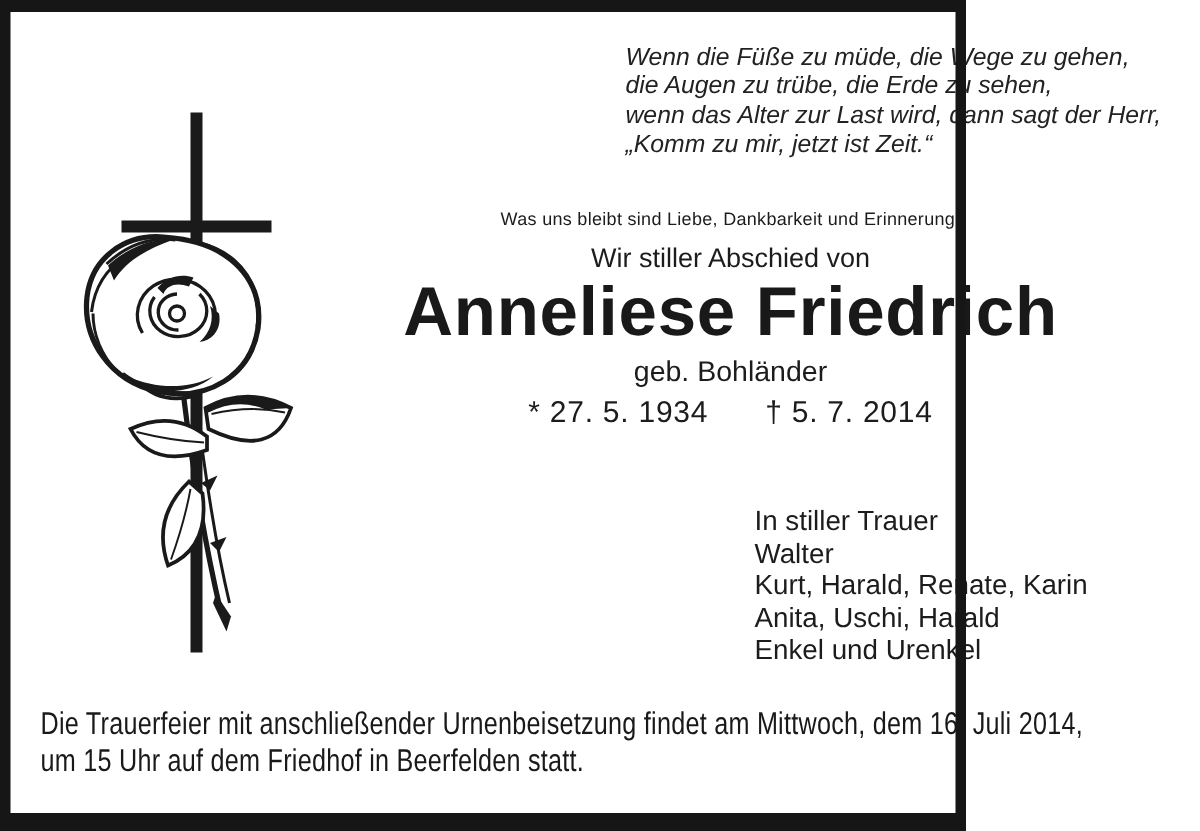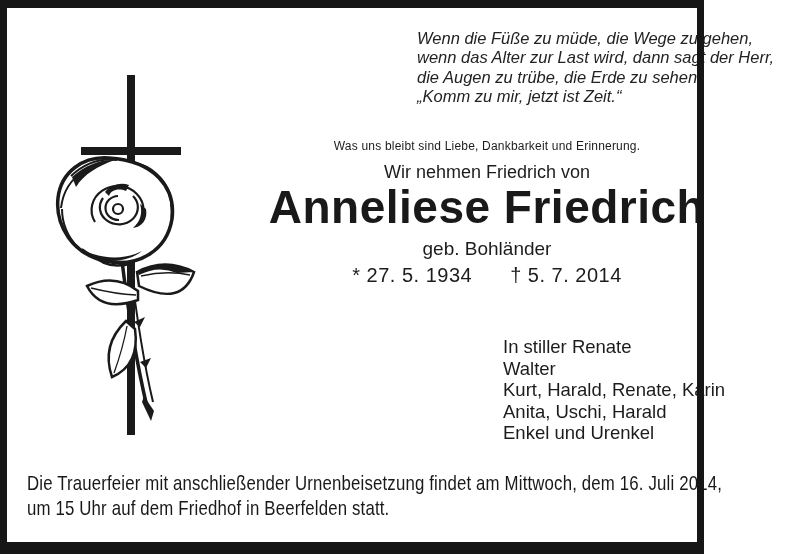--- a/index.html
+++ b/index.html
@@ -1,21 +1,21 @@
 <!DOCTYPE html>
 <html><head>
 <meta charset="utf-8">
 <style>
   * { margin: 0; padding: 0; box-sizing: border-box; }
   html, body { width: 800px; height: 554px; background: #ffffff; }
   body { font-family: "Liberation Sans", sans-serif; color: #1c1c1c; overflow: hidden; }
 
   .notice {
     position: relative;
-    width: 704px;
+    width: 644px;
     height: 554px;
     background: #ffffff;
   }
 
   
   .border-frame {
     position: absolute;
     inset: 0;
     border-style: solid;
     border-color: #161616;
@@ -146,38 +146,38 @@
 
       <circle class="ink-stroke" stroke-width="2.2" cx="93" cy="149" r="5"></circle>
       <path class="ink-stroke" stroke-width="2.2" d="M93 136 a13 12 0 1 0 1 24"></path>
       <path class="ink-stroke" stroke-width="2.2" d="M78 138 a19 17 0 1 0 30 -2"></path>
       <path class="ink-stroke" stroke-width="2.2" d="M112 166 a26 24 0 1 0 -42 -4"></path>
     </g>
   </svg>
 
   <div class="poem">
     <div>Wenn die Füße zu müde, die Wege zu gehen,</div>
+    <div>die Augen zu trübe, die Erde zu sehen,</div>
     <div>wenn das Alter zur Last wird, dann sagt der Herr,</div>
-    <div>die Augen zu trübe, die Erde zu sehen,</div>
     <div>„Komm zu mir, jetzt ist Zeit.“</div>
   </div>
 
   <div class="center-block">
     <div class="intro-line1">Was uns bleibt sind Liebe, Dankbarkeit und Erinnerung.</div>
-    <div class="intro-line2">Wir nehmen Friedrich von</div>
+    <div class="intro-line2">Wir stiller Abschied von</div>
     <div class="deceased-name">Anneliese Friedrich</div>
     <div class="maiden-name">geb. Bohländer</div>
     <div class="dates-row">
       <span>* 27. 5. 1934</span>
       <span>† 5. 7. 2014</span>
     </div>
   </div>
 
   <div class="mourners">
-    <div class="heading">In stiller Renate</div>
+    <div class="heading">In stiller Trauer</div>
     <div class="name-line">Walter</div>
     <div class="name-line">Kurt, Harald, Renate, Karin</div>
     <div class="name-line">Anita, Uschi, Harald</div>
     <div class="name-line">Enkel und Urenkel</div>
   </div>
 
   <div class="funeral">
     <div>Die Trauerfeier mit anschließender Urnenbeisetzung findet am Mittwoch, dem 16. Juli 2014,</div>
     <div>um 15 Uhr auf dem Friedhof in Beerfelden statt.</div>
   </div>

